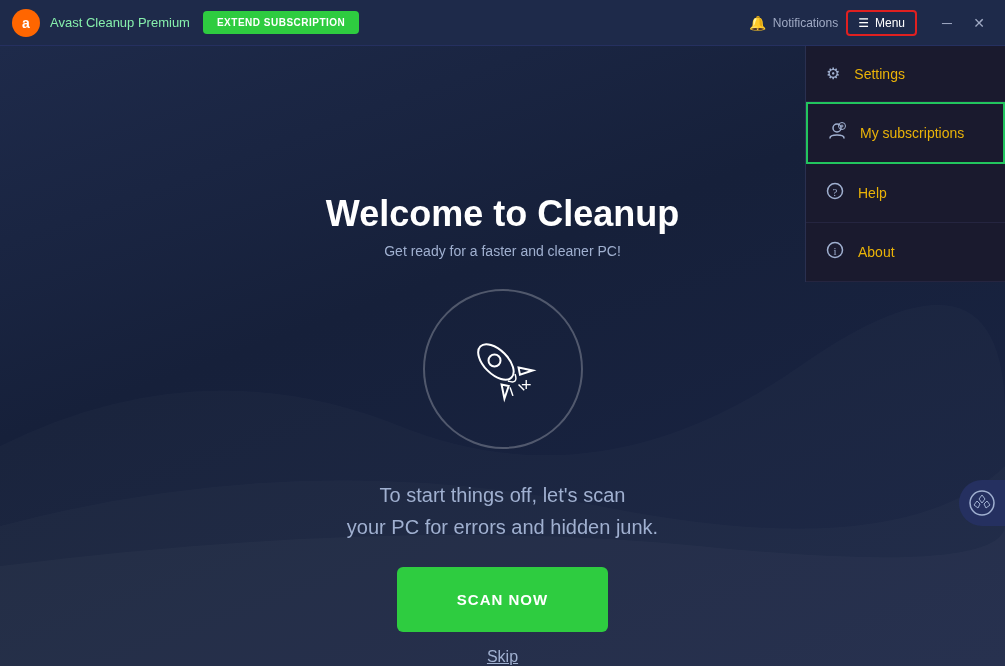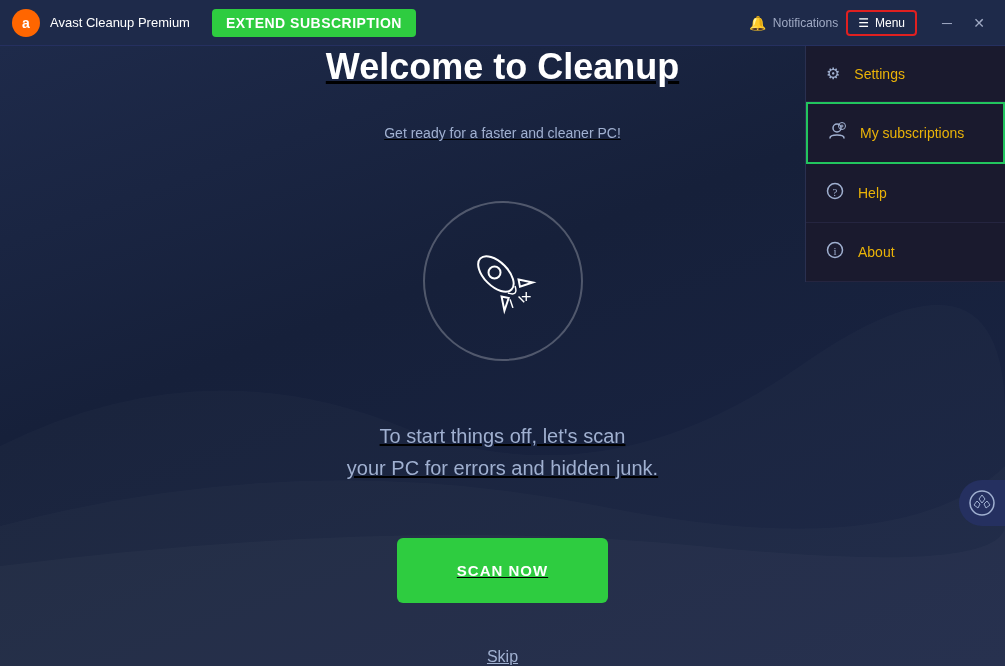--- a/index.html
+++ b/index.html
@@ -31,36 +31,36 @@
       gap: 10px;
       flex: 1;
     }
 
     .avast-logo {
       width: 28px;
       height: 28px;
     }
 
     .app-title {
-      color: #ffffff;
+      color: #86efac;
       font-size: 13px;
       font-weight: 500;
     }
 
     .extend-btn {
       background: #2ecc40;
       color: #fff;
       border: none;
       border-radius: 4px;
       padding: 6px 14px;
-      font-size: 14px;
+      font-size: 10px;
       font-weight: 700;
       letter-spacing: 0.5px;
       cursor: pointer;
-      margin-left: 12px;
+      margin-left: 3px;
     }
 
     .title-bar-right {
       display: flex;
       align-items: center;
       gap: 8px;
     }
 
     .notification-area {
       display: flex;
@@ -109,24 +109,23 @@
     }
 
     
     .main-content {
       width: 100%;
       height: calc(666px - 46px);
       background: linear-gradient(160deg, #1e2a4a 0%, #16203a 40%, #1a2545 100%);
       display: flex;
       flex-direction: column;
       align-items: center;
-      justify-content: space-between;
+      justify-content: flex-end;
       position: relative;
       overflow: hidden;
-      text-decoration: underline;
     }
 
     
     .bg-decoration {
       position: absolute;
       top: 0; left: 0; right: 0; bottom: 0;
       pointer-events: none;
     }
 
     .bg-decoration svg {

